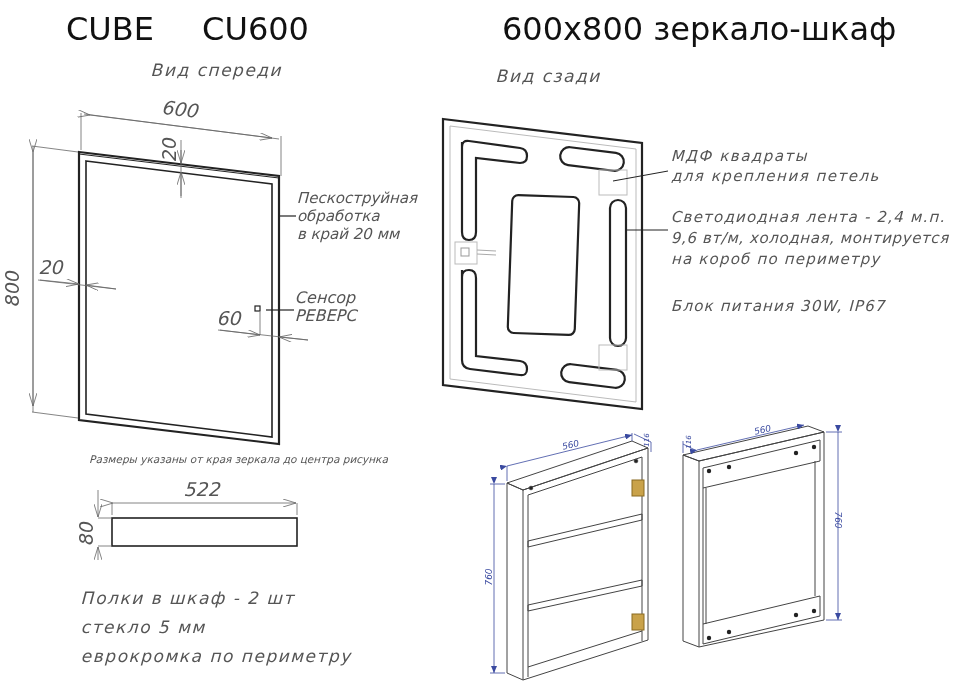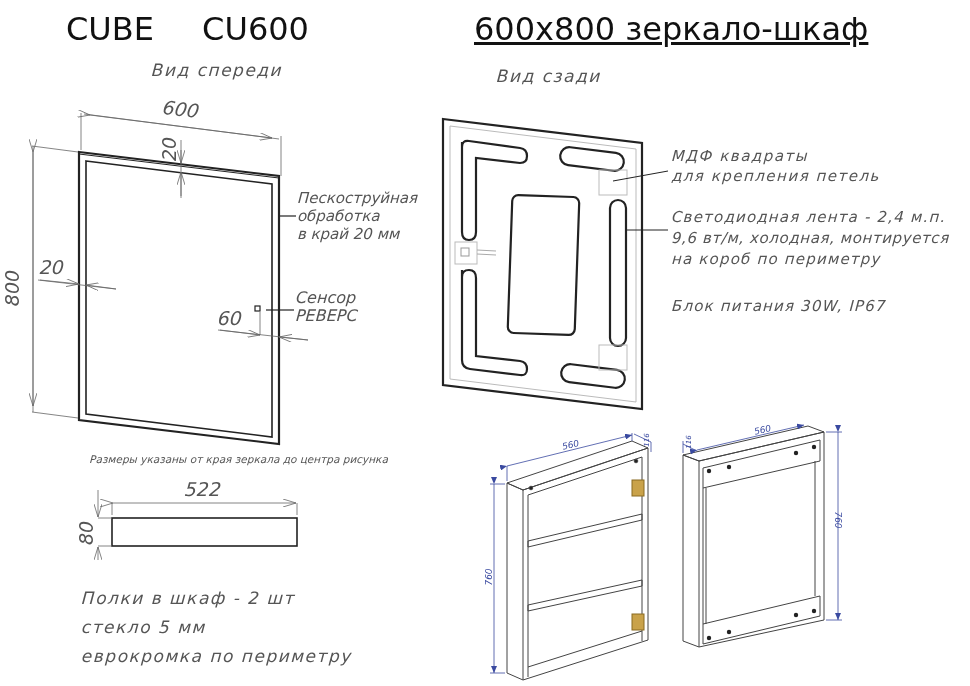--- a/index.html
+++ b/index.html
@@ -12,21 +12,21 @@
   svg { position:absolute; left:0; top:0; }
   .note-line { line-height:22px; }
 </style>
 </head>
 <body>
 
 <div class="title" style="left:66px; top:10px;">
   <span>CUBE</span>
   <span style="margin-left:38px;">CU600</span>
 </div>
-<div class="title" style="left:474px; top:10px;text-decoration:underline;">600x800 зеркало-шкаф</div>
+<div class="title" style="left:502px; top:10px;">600x800 зеркало-шкаф</div>
 
 <div class="cad s15" style="left:152px; top:60px;">Вид спереди</div>
 <div class="cad s15" style="left:497px; top:66px;">Вид сзади</div>
 
 <svg width="970" height="686" viewBox="0 0 970 686">
   <defs>
     <marker id="arr" markerWidth="14" markerHeight="8" refX="13" refY="4" orient="auto" markerUnits="userSpaceOnUse">
       <path d="M0,0 L13,4 L0,8" fill="none" stroke="#666" stroke-width="0.8"></path>
     </marker>
     <marker id="arrB" markerWidth="8" markerHeight="6" refX="7" refY="3" orient="auto" markerUnits="userSpaceOnUse">

